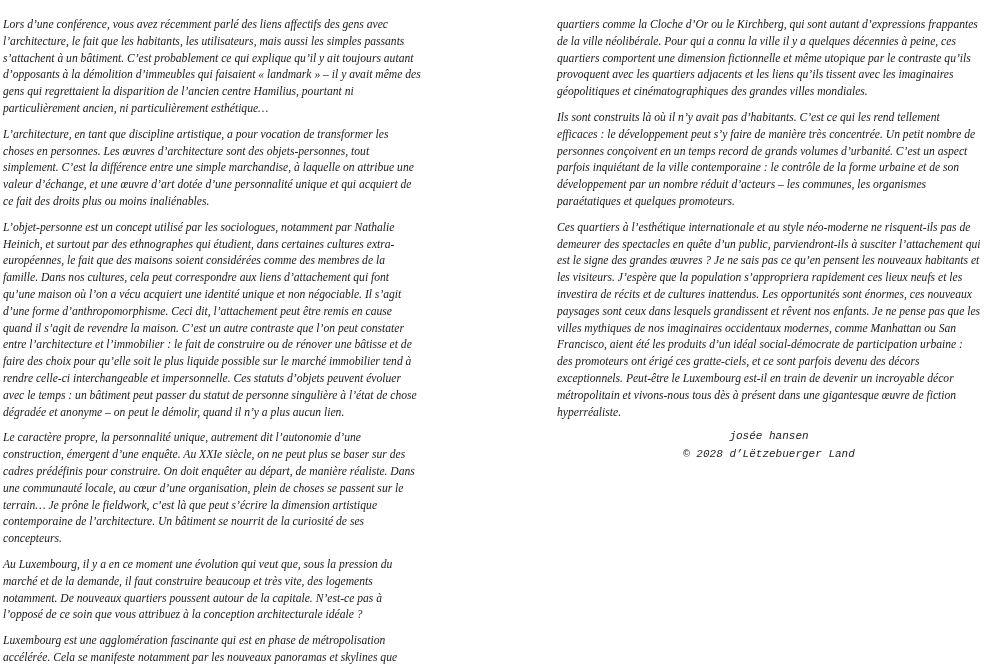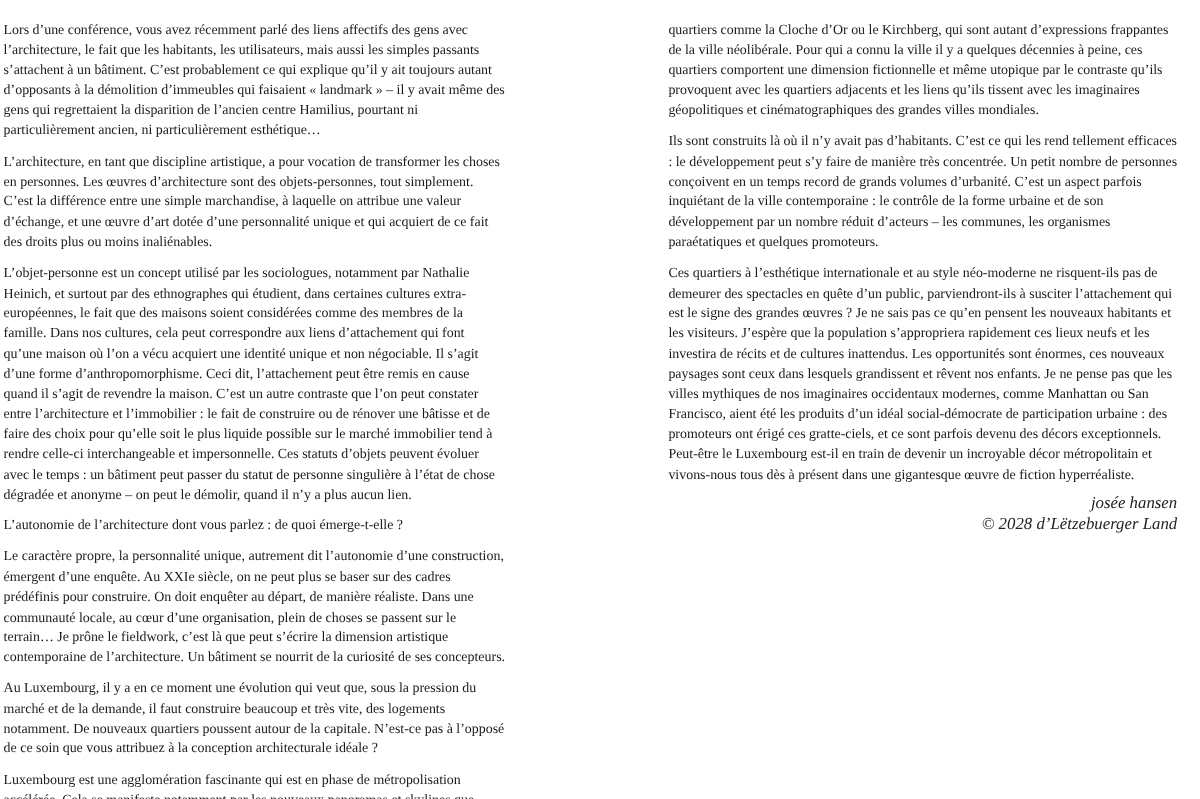--- a/index.html
+++ b/index.html
@@ -26,45 +26,45 @@
       width: 418px;
     }
     .col-right {
       left: 557px;
       width: 424px;
       top: 17px;
     }
     p {
       margin: 0 0 9px 0;
       text-align: left;
+      font-style: italic;
     }
     p.question {
     }
     .signature {
-      font-family: Liberation Serif, serif;
+      font-family: Liberation Mono, monospace;
       font-style: italic;
-      font-size: 14px;
-      text-align: right;
+      font-size: 11px;
+      text-align: center;
       margin: 0;
       line-height: 12px;
       color: #222;
     }
     .signature.author {
       margin-top: 4px;
       margin-bottom: 6px;
     }
   </style>
 </head>
 <body>
 
 <div class="col col-left">
   <p class="question">Lors d’une conférence, vous avez récemment parlé des liens affectifs des gens avec l’architecture, le fait que les habitants, les utilisateurs, mais aussi les simples passants s’attachent à un bâtiment. C’est probablement ce qui explique qu’il y ait toujours autant d’opposants à la démolition d’immeubles qui faisaient « landmark » – il y avait même des gens qui regrettaient la disparition de l’ancien centre Hamilius, pourtant ni particulièrement ancien, ni particulièrement esthétique…</p>
   <p class="answer">L’architecture, en tant que discipline artistique, a pour vocation de transformer les choses en personnes. Les œuvres d’architecture sont des objets-personnes, tout simplement. C’est la différence entre une simple marchandise, à laquelle on attribue une valeur d’échange, et une œuvre d’art dotée d’une personnalité unique et qui acquiert de ce fait des droits plus ou moins inaliénables.</p>
   <p class="answer">L’objet-personne est un concept utilisé par les sociologues, notamment par Nathalie Heinich, et surtout par des ethnographes qui étudient, dans certaines cultures extra-européennes, le fait que des maisons soient considérées comme des membres de la famille. Dans nos cultures, cela peut correspondre aux liens d’attachement qui font qu’une maison où l’on a vécu acquiert une identité unique et non négociable. Il s’agit d’une forme d’anthropomorphisme. Ceci dit, l’attachement peut être remis en cause quand il s’agit de revendre la maison. C’est un autre contraste que l’on peut constater entre l’architecture et l’immobilier : le fait de construire ou de rénover une bâtisse et de faire des choix pour qu’elle soit le plus liquide possible sur le marché immobilier tend à rendre celle-ci interchangeable et impersonnelle. Ces statuts d’objets peuvent évoluer avec le temps : un bâtiment peut passer du statut de personne singulière à l’état de chose dégradée et anonyme – on peut le démolir, quand il n’y a plus aucun lien.</p>
-  <p class="question">L’autonomie de l’architecture dont vous parlez : de quoi émerge-t-elle ?</p>
   <p class="answer">Le caractère propre, la personnalité unique, autrement dit l’autonomie d’une construction, émergent d’une enquête. Au XXIe siècle, on ne peut plus se baser sur des cadres prédéfinis pour construire. On doit enquêter au départ, de manière réaliste. Dans une communauté locale, au cœur d’une organisation, plein de choses se passent sur le terrain… Je prône le fieldwork, c’est là que peut s’écrire la dimension artistique contemporaine de l’architecture. Un bâtiment se nourrit de la curiosité de ses concepteurs.</p>
   <p class="question">Au Luxembourg, il y a en ce moment une évolution qui veut que, sous la pression du marché et de la demande, il faut construire beaucoup et très vite, des logements notamment. De nouveaux quartiers poussent autour de la capitale. N’est-ce pas à l’opposé de ce soin que vous attribuez à la conception architecturale idéale ?</p>
   <p class="answer">Luxembourg est une agglomération fascinante qui est en phase de métropolisation accélérée. Cela se manifeste notamment par les nouveaux panoramas et skylines que proposent des</p>
 </div>
 
 <div class="col col-right">
   <p class="answer">quartiers comme la Cloche d’Or ou le Kirchberg, qui sont autant d’expressions frappantes de la ville néolibérale. Pour qui a connu la ville il y a quelques décennies à peine, ces quartiers comportent une dimension fictionnelle et même utopique par le contraste qu’ils provoquent avec les quartiers adjacents et les liens qu’ils tissent avec les imaginaires géopolitiques et cinématographiques des grandes villes mondiales.</p>
   <p class="answer">Ils sont construits là où il n’y avait pas d’habitants. C’est ce qui les rend tellement efficaces : le développement peut s’y faire de manière très concentrée. Un petit nombre de personnes conçoivent en un temps record de grands volumes d’urbanité. C’est un aspect parfois inquiétant de la ville contemporaine : le contrôle de la forme urbaine et de son développement par un nombre réduit d’acteurs – les communes, les organismes paraétatiques et quelques promoteurs.</p>
   <p class="answer">Ces quartiers à l’esthétique internationale et au style néo-moderne ne risquent-ils pas de demeurer des spectacles en quête d’un public, parviendront-ils à susciter l’attachement qui est le signe des grandes œuvres ? Je ne sais pas ce qu’en pensent les nouveaux habitants et les visiteurs. J’espère que la population s’appropriera rapidement ces lieux neufs et les investira de récits et de cultures inattendus. Les opportunités sont énormes, ces nouveaux paysages sont ceux dans lesquels grandissent et rêvent nos enfants. Je ne pense pas que les villes mythiques de nos imaginaires occidentaux modernes, comme Manhattan ou San Francisco, aient été les produits d’un idéal social-démocrate de participation urbaine : des promoteurs ont érigé ces gratte-ciels, et ce sont parfois devenu des décors exceptionnels. Peut-être le Luxembourg est-il en train de devenir un incroyable décor métropolitain et vivons-nous tous dès à présent dans une gigantesque œuvre de fiction hyperréaliste.</p>
   <div class="signature author">josée hansen</div>

